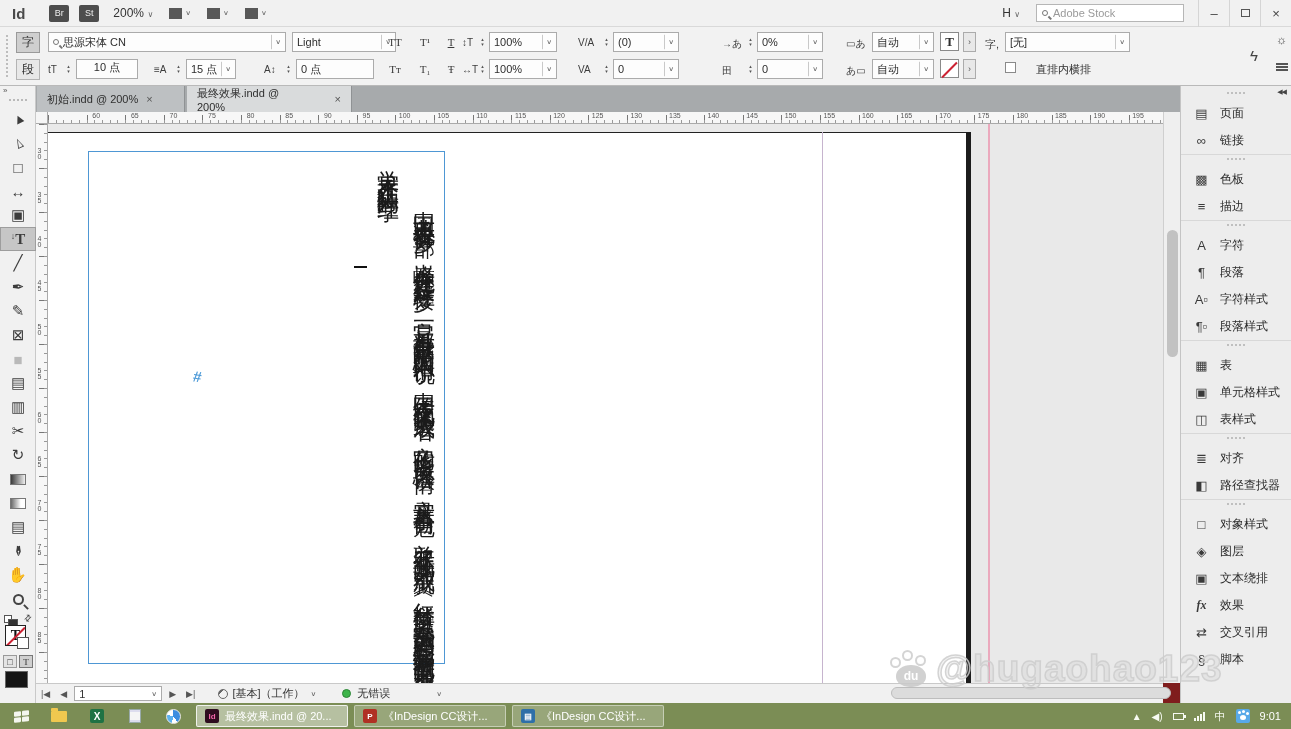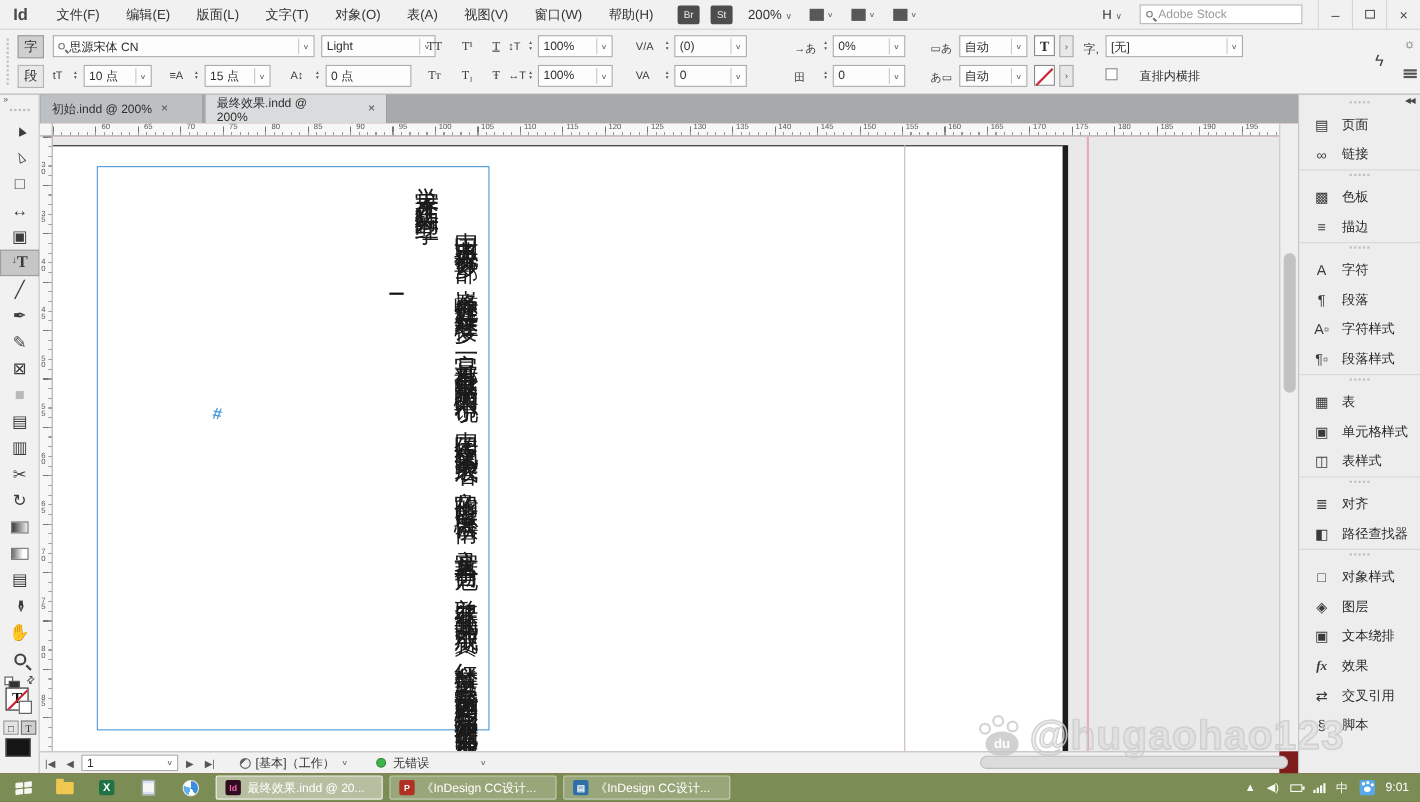--- a/index.html
+++ b/index.html
@@ -158,21 +158,20 @@
   .pawapp::before{content:"";position:absolute;left:4px;top:6px;width:6px;height:5px;background:#fff;border-radius:50%;}
   .pawapp::after{content:"";position:absolute;left:2px;top:2px;width:3px;height:3px;background:#fff;border-radius:50%;box-shadow:4px -1px 0 #fff,8px 1px 0 #fff;}
 </style>
 </head>
 <body>
 
 <div id="app">
 
   <div id="menubar">
     <span class="logo">Id</span>
-    <span id="menu-items"><span class="menu-item">文件(F)</span><span class="menu-item">编辑(E)</span><span class="menu-item">版面(L)</span><span class="menu-item">文字(T)</span><span class="menu-item">对象(O)</span><span class="menu-item">表(A)</span><span class="menu-item">视图(V)</span><span class="menu-item">窗口(W)</span><span class="menu-item">帮助(H)</span></span>
     <span class="badge">Br</span>
     <span class="badge">St</span>
     <span id="zoom-combo"><span>200%</span> <span class="chev">∨</span></span>
     <span class="mini-dd">
         <span class="dd-sq"></span>
         <span class="chev">∨</span>
       </span>
     <span class="mini-dd">
         <span class="dd-sq"></span>
         <span class="chev">∨</span>
@@ -233,27 +232,27 @@
     <span class="icon-lbl" style="left:846px;top:10px;">▭あ</span>
     <span class="field" style="left:872px;top:5px;width:62px;">
         <span>自动</span>
         <span class="chev">∨</span>
       </span>
     <span class="swatch" style="left:940px;top:5px;font-family:'Liberation Serif',serif;font-weight:bold;font-size:13px;">T</span>
     <span class="expander" style="left:963px;top:5px;">›</span>
 
     <span class="icon-lbl" style="left:48px;top:37px;">tT</span>
     <span class="stepper" style="left:64px;top:32px;">▴<br>▾</span>
-    <span class="field" style="left:76px;top:32px;width:62px;">
+    <span class="field" style="left:76px;top:32px;width:62px;flex-direction:column;">
         <span>10 点</span>
         <span class="chev">∨</span>
       </span>
     <span class="icon-lbl" style="left:154px;top:37px;">≡A</span>
     <span class="stepper" style="left:174px;top:32px;">▴<br>▾</span>
-    <span class="field" style="left:186px;top:32px;width:60px;">
+    <span class="field" style="left:186px;top:32px;width:50px;">
         <span>15 点</span>
         <span class="chev">∨</span>
       </span>
     <span class="icon-lbl" style="left:264px;top:37px;">A↕</span>
     <span class="stepper" style="left:284px;top:32px;">▴<br>▾</span>
     <span class="field" style="left:296px;top:32px;width:78px;">
         <span>0 点</span>
       </span>
     <span class="tbtn" style="left:382px;top:36px;">Tᴛ</span>
     <span class="tbtn" style="left:412px;top:36px;">T₁</span>

